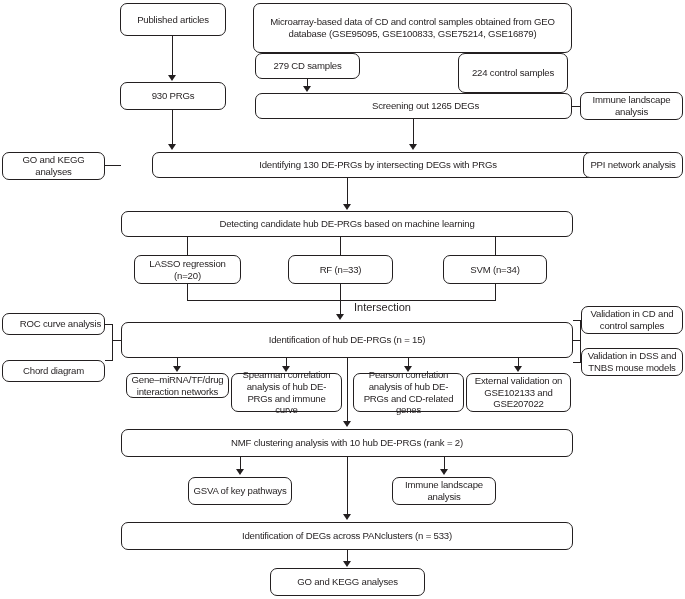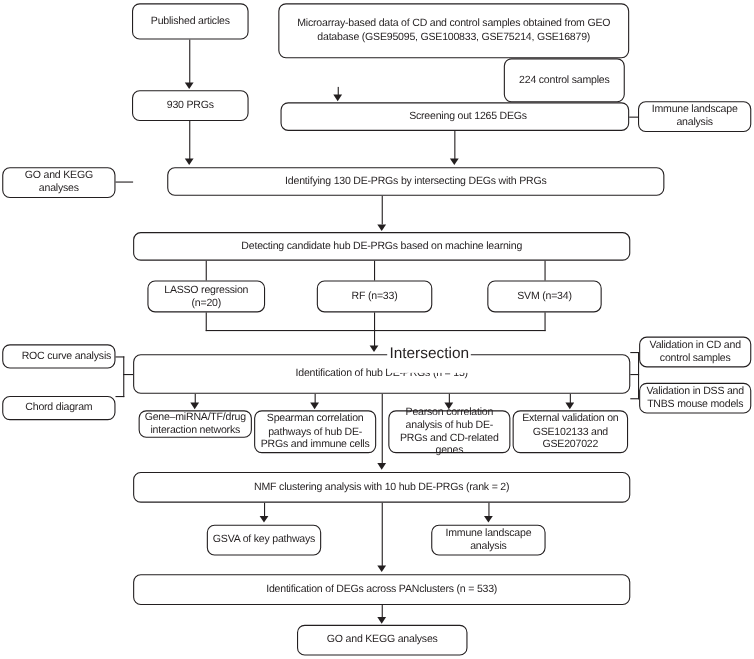--- a/index.html
+++ b/index.html
@@ -51,42 +51,45 @@
     position: absolute;
     width: 0;
     height: 0;
     border-left: 4.2px solid transparent;
     border-right: 4.2px solid transparent;
     border-top: 6.4px solid #231f20;
     z-index: 2;
   }
   .edge-label {
     position: absolute;
-    font-size: 14px;
+    font-size: 11px;
     line-height: 11px;
     color: #231f20;
     white-space: nowrap;
     z-index: 4;
     background: #ffffff;
-    padding: 13px 2px;
+    padding: 0 2px;
   }
 </style>
 </head>
 <body>
 
 <div id="canvas">
 
   <div class="node" style="left:120px; top:3px; width:106px; height:33px;">
     <span>Published articles</span>
   </div>
 
   <div class="node" style="left:253px; top:3px; width:319px; height:50px;">
     <span>Microarray-based data of CD and control samples obtained from GEO database (GSE95095, GSE100833, GSE75214, GSE16879)</span>
   </div>
 
+  <div class="node" style="left:255px; top:53px; width:105px; height:26px;">
+    <span>279 CD samples</span>
+  </div>
 
   <div class="node" style="left:458px; top:53px; width:110px; height:40px;">
     <span>224 control samples</span>
   </div>
 
   <div class="node" style="left:120px; top:82px; width:106px; height:28px;">
     <span>930 PRGs</span>
   </div>
 
   <div class="node" style="left:255px; top:93px; width:317px; height:26px;padding-left:27px;">
@@ -98,20 +101,23 @@
   </div>
 
   <div class="node" style="left:2px; top:152px; width:103px; height:28px;">
     <span>GO and KEGG analyses</span>
   </div>
 
   <div class="node" style="left:121px; top:152px; width:452px; height:26px;margin-left:31px;">
     <span>Identifying 130 DE-PRGs by intersecting DEGs with PRGs</span>
   </div>
 
+  <div class="node" style="left:583px; top:152px; width:100px; height:26px;">
+    <span>PPI network analysis</span>
+  </div>
 
   <div class="node" style="left:121px; top:211px; width:452px; height:26px;">
     <span>Detecting candidate hub DE-PRGs based on machine learning</span>
   </div>
 
   <div class="node" style="left:134px; top:255px; width:107px; height:29px;">
     <span>LASSO regression (n=20)</span>
   </div>
 
   <div class="node" style="left:288px; top:255px; width:105px; height:29px;">
@@ -140,21 +146,21 @@
 
   <div class="node" style="left:581px; top:348px; width:102px; height:28px;">
     <span>Validation in DSS and TNBS mouse models</span>
   </div>
 
   <div class="node" style="left:126px; top:373px; width:103px; height:25px;">
     <span>Gene–miRNA/TF/drug interaction networks</span>
   </div>
 
   <div class="node" style="left:231px; top:373px; width:111px; height:39px;">
-    <span>Spearman correlation pathways of hub DE-PRGs and immune cells</span>
+    <span>Spearman correlation analysis of hub DE-PRGs and immune curve</span>
   </div>
 
   <div class="node" style="left:353px; top:373px; width:111px; height:39px;">
     <span>Pearson correlation analysis of hub DE-PRGs and CD-related genes</span>
   </div>
 
   <div class="node" style="left:466px; top:373px; width:105px; height:39px;">
     <span>External validation on GSE102133 and GSE207022</span>
   </div>
 

